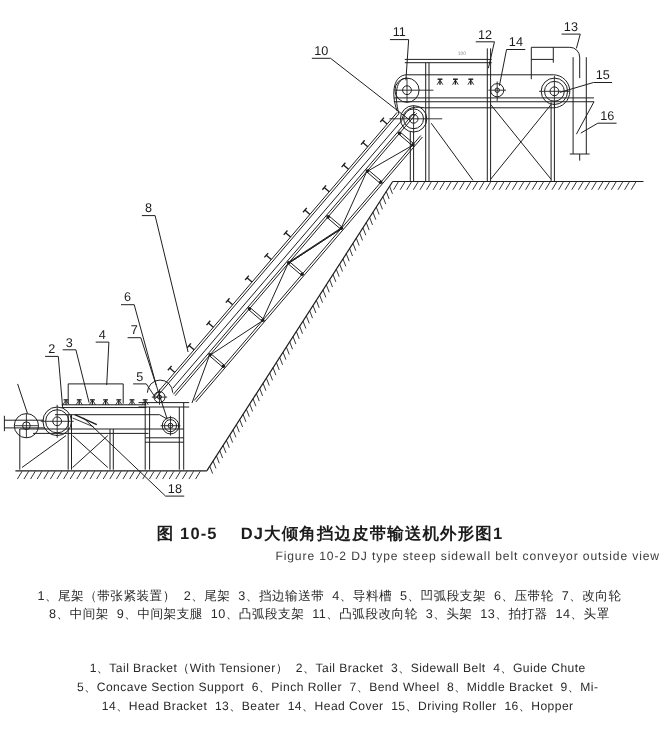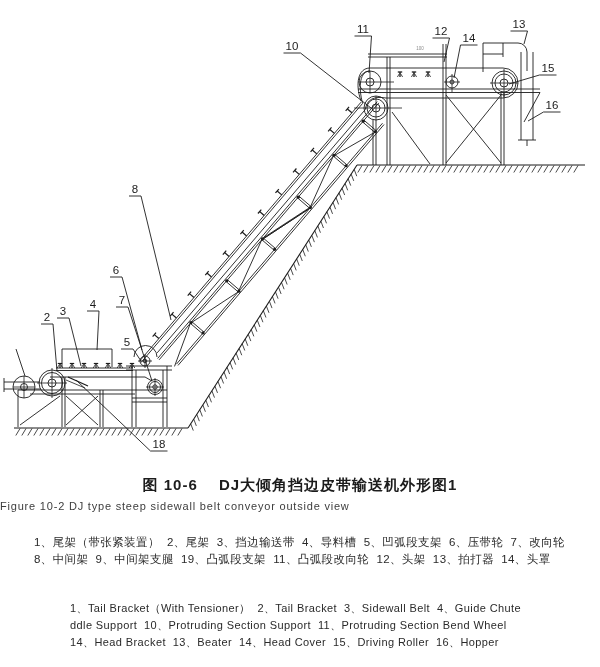--- a/index.html
+++ b/index.html
@@ -6,32 +6,32 @@
   body{
     width:600px;height:667px;position:relative;background:#ffffff;
     font-family:"Liberation Sans",sans-serif;color:#222;overflow:hidden;
   }
   #drawing{position:absolute;left:0;top:0;}
   .caption-zh{
     position:absolute;left:0;right:0;top:476px;text-align:center;
     font-size:15px;font-weight:bold;letter-spacing:1px;color:#1c1c1c;white-space:pre;
   }
   .caption-en{
-    position:absolute;left:0;right:0;top:500px;text-align:left;
+    position:absolute;left:0;right:0;top:500px;text-align:right;
     font-size:11px;letter-spacing:0.8px;color:#3d3d3d;white-space:pre;
   }
   .legend-zh{
     position:absolute;left:34px;top:534px;font-size:11.5px;line-height:17.3px;
     color:#2a2a2a;letter-spacing:0.4px;
   }
   .legend-en{
     position:absolute;left:34px;top:600px;font-size:11px;line-height:16.8px;
     color:#2a2a2a;letter-spacing:0.4px;margin-left:36px;
   }
-  .legend-line{white-space:pre;}
+  .legend-line{white-space:pre;text-align:center;}
 </style>
 </head>
 <body>
 
 <svg id="drawing" width="600" height="470" viewBox="0 0 600 470">
     <line x1="14" y1="428" x2="188" y2="428" stroke="#1c1c1c" stroke-width="1.1" stroke-linecap="butt"></line>
     <line x1="20" y1="428.5" x2="15.8" y2="435.5" stroke="#1c1c1c" stroke-width="0.8" stroke-linecap="butt"></line>
     <line x1="26" y1="428.5" x2="21.8" y2="435.5" stroke="#1c1c1c" stroke-width="0.8" stroke-linecap="butt"></line>
     <line x1="32" y1="428.5" x2="27.8" y2="435.5" stroke="#1c1c1c" stroke-width="0.8" stroke-linecap="butt"></line>
     <line x1="38" y1="428.5" x2="33.8" y2="435.5" stroke="#1c1c1c" stroke-width="0.8" stroke-linecap="butt"></line>
@@ -426,25 +426,25 @@
       <line x1="543.5" y1="112" x2="560.5" y2="112" stroke="#1c1c1c" stroke-width="0.9" stroke-linecap="butt"></line>
       <line x1="543.5" y1="112" x2="528" y2="121" stroke="#1c1c1c" stroke-width="0.9" stroke-linecap="butt"></line>
     </g>
     <g>
       <text x="159" y="448" font-size="11.5" fill="#1c1c1c" text-anchor="middle" font-family="Liberation Sans, sans-serif">18</text>
       <line x1="150.5" y1="451" x2="167.5" y2="451" stroke="#1c1c1c" stroke-width="0.9" stroke-linecap="butt"></line>
       <line x1="150.5" y1="451" x2="76" y2="380" stroke="#1c1c1c" stroke-width="0.9" stroke-linecap="butt"></line>
     </g>
   </svg>
 
-<div class="caption-zh">图 10-6　 DJ大倾角挡边皮带输送机外形图1</div>
+<div class="caption-zh">图 10-5　 DJ大倾角挡边皮带输送机外形图1</div>
 <div class="caption-en">Figure 10-2 DJ type steep sidewall belt conveyor outside view</div>
 
 <div class="legend-zh">
   <div class="legend-line">1、尾架（带张紧装置）  2、尾架  3、挡边输送带  4、导料槽  5、凹弧段支架  6、压带轮  7、改向轮</div>
-  <div class="legend-line">8、中间架  9、中间架支腿  19、凸弧段支架  11、凸弧段改向轮  12、头架  13、拍打器  14、头罩</div>
+  <div class="legend-line">8、中间架  9、中间架支腿  10、凸弧段支架  11、凸弧段改向轮  3、头架  13、拍打器  14、头罩</div>
 </div>
 
 <div class="legend-en">
   <div class="legend-line">1、Tail Bracket（With Tensioner）  2、Tail Bracket  3、Sidewall Belt  4、Guide Chute</div>
-  <div class="legend-line">ddle Support  10、Protruding Section Support  11、Protruding Section Bend Wheel</div>
+  <div class="legend-line">5、Concave Section Support  6、Pinch Roller  7、Bend Wheel  8、Middle Bracket  9、Mi-</div>
   <div class="legend-line">14、Head Bracket  13、Beater  14、Head Cover  15、Driving Roller  16、Hopper</div>
 </div>
 
 </body></html>

